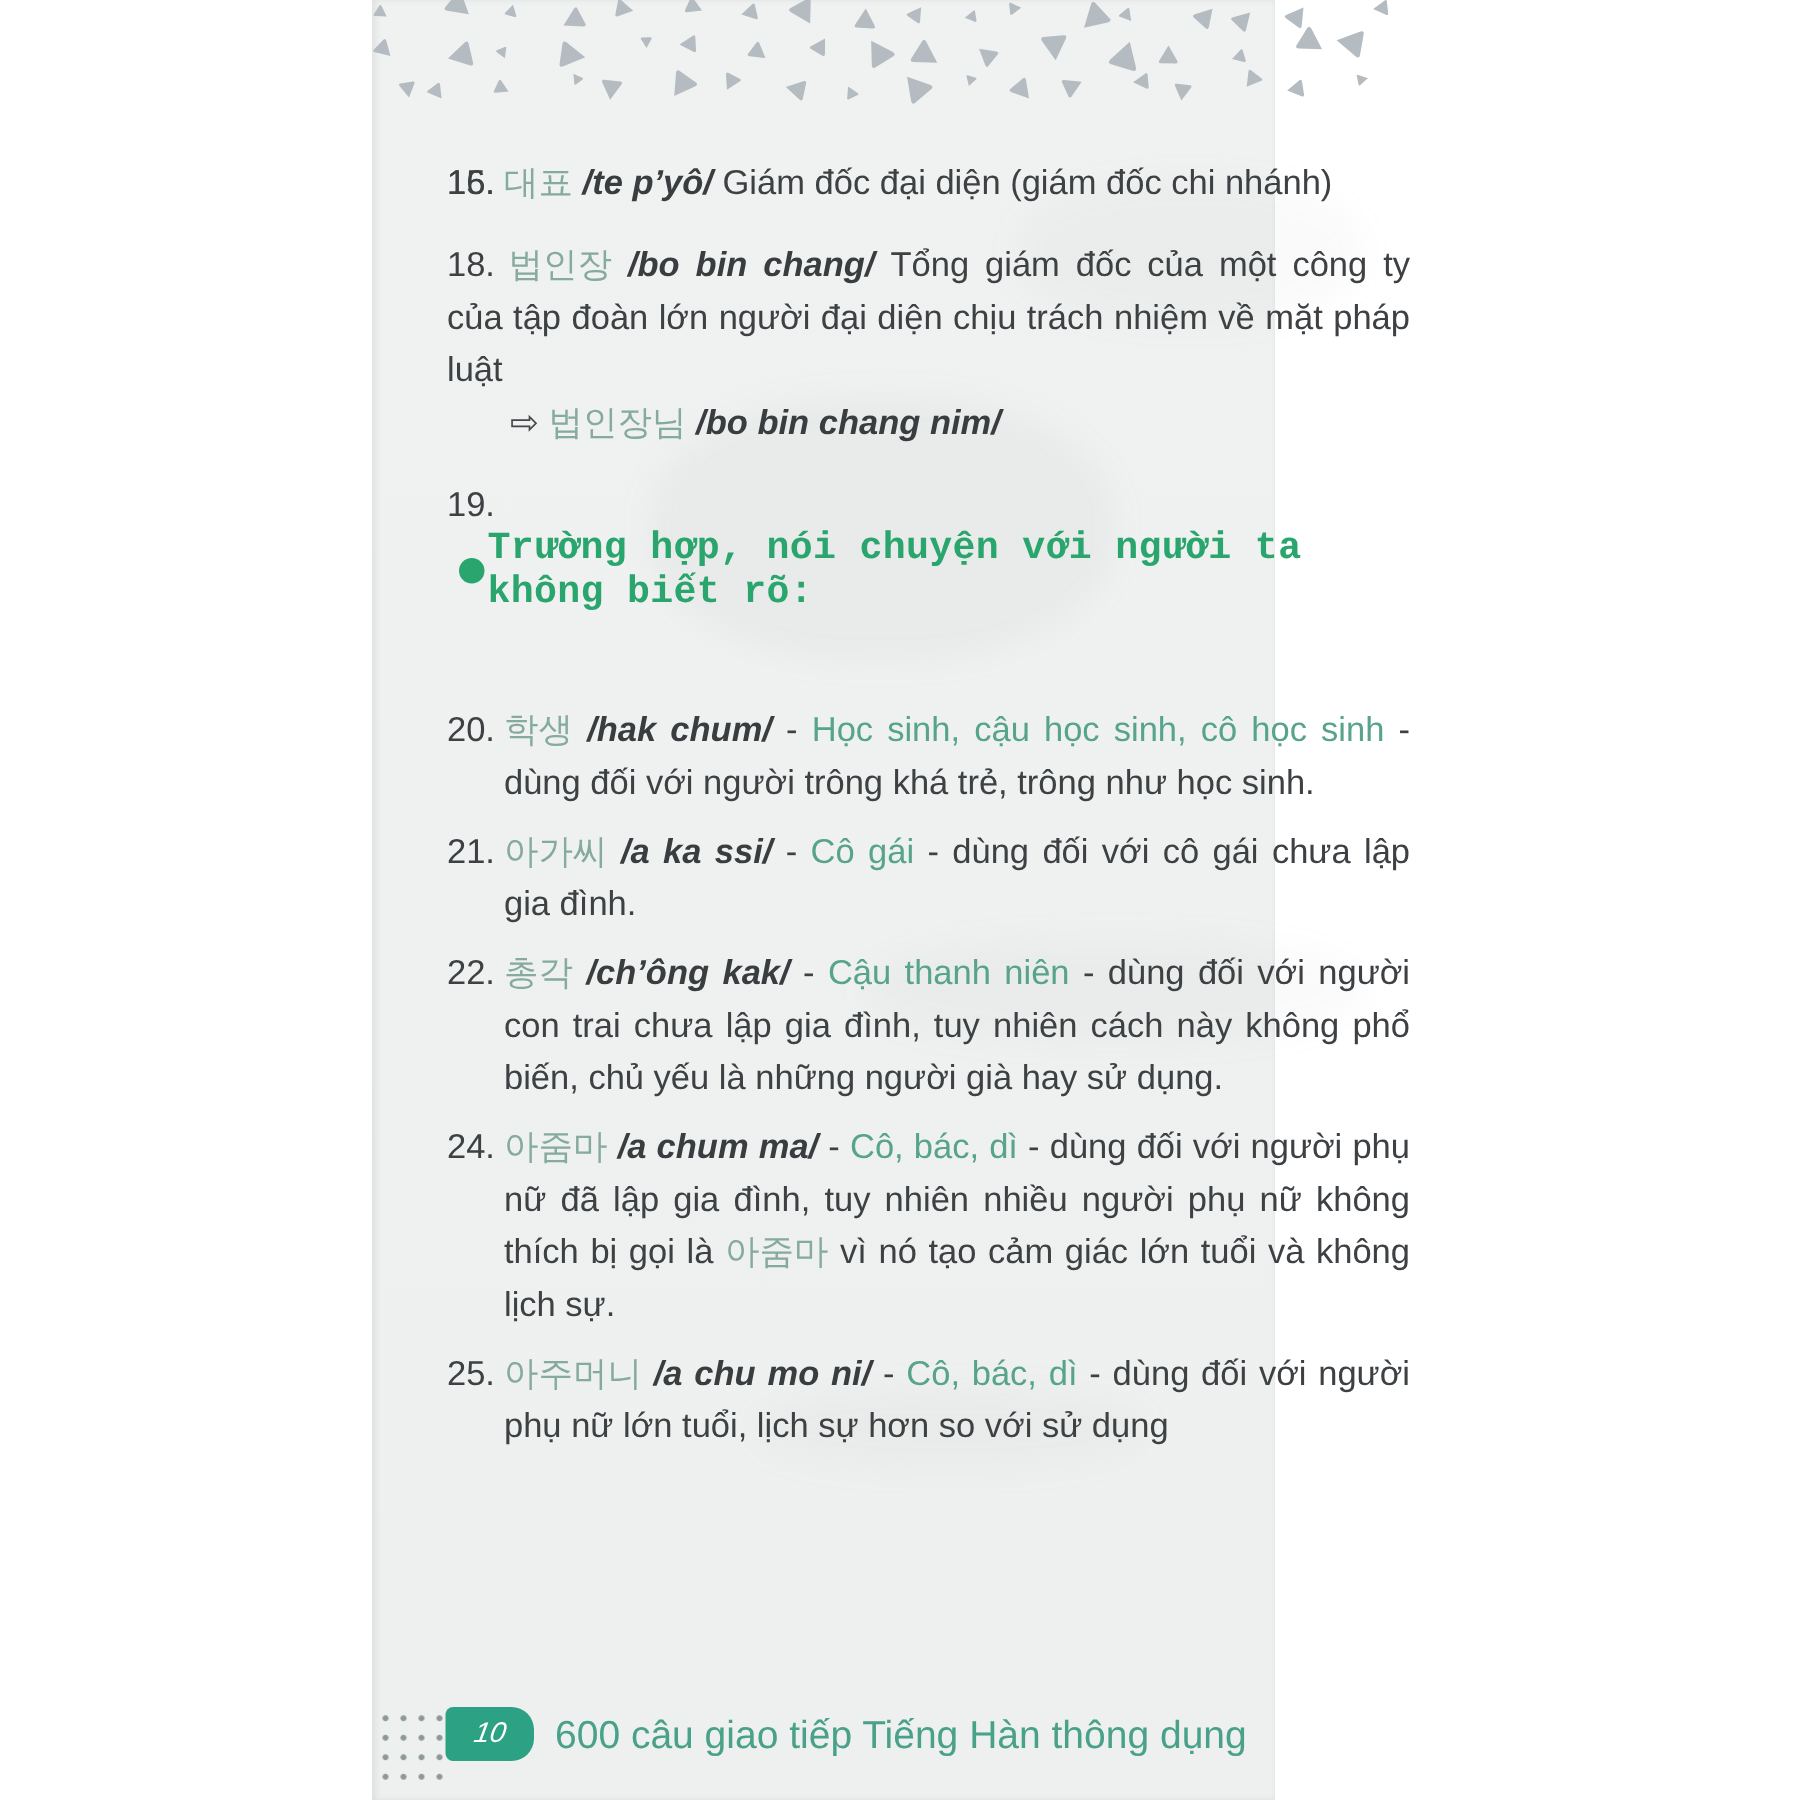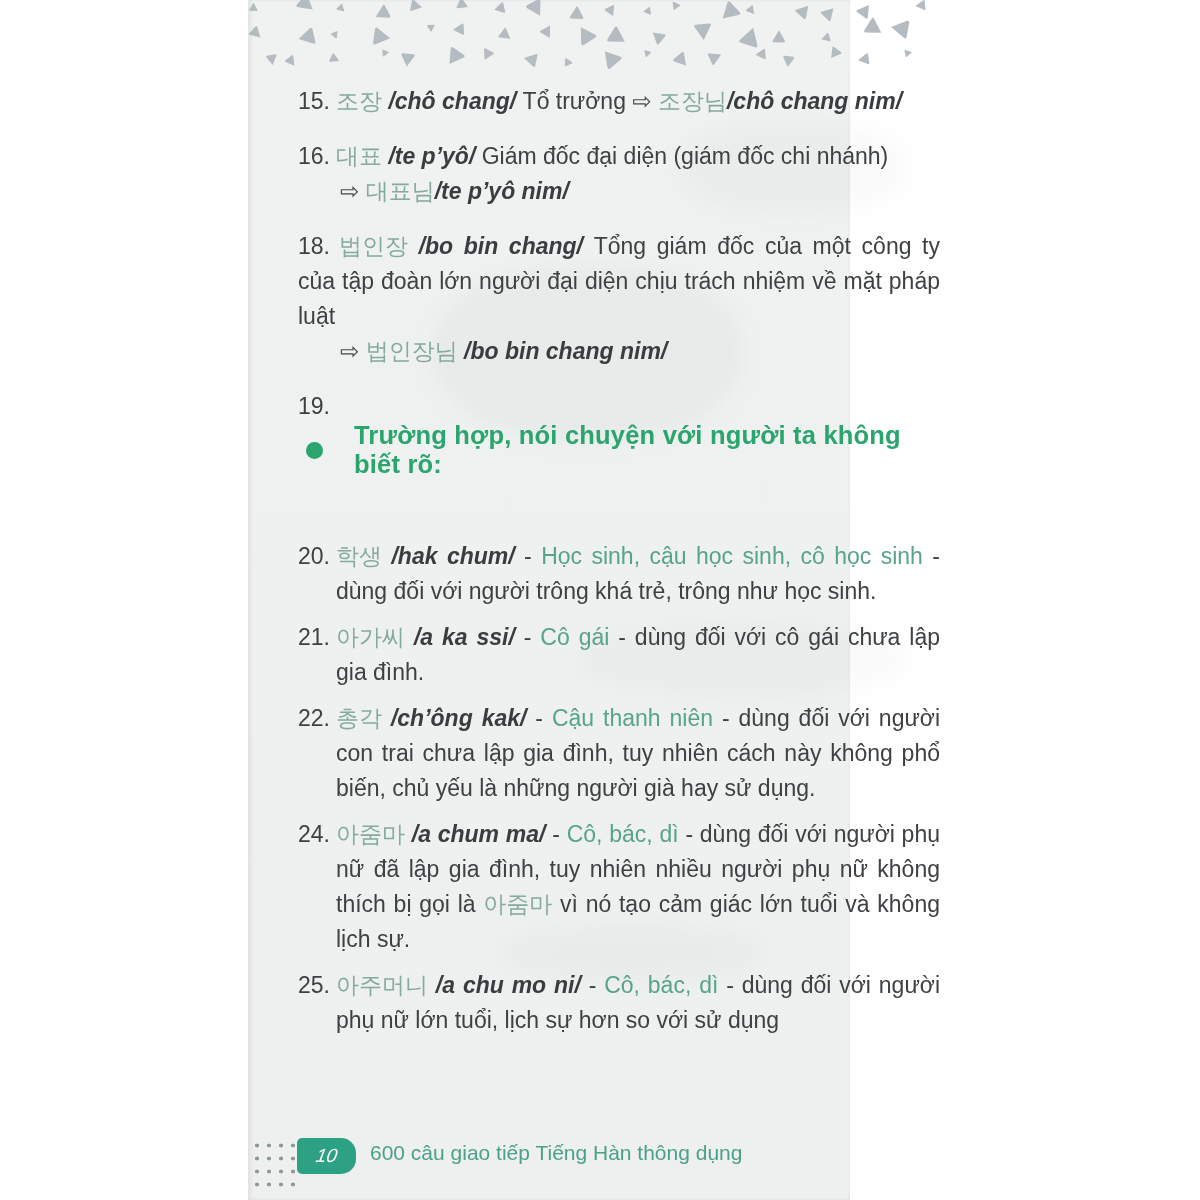--- a/index.html
+++ b/index.html
@@ -25,32 +25,32 @@
   .item.gap-lg{margin-bottom:20px;}
   .item.flush{padding-left:0;}
   .item.flush .num{position:static;margin-right:9px;}
   .extra{padding-left:4px;}
   .flush .extra{padding-left:42px;}
   .kr{color:var(--kr);}
   .ro{font-style:italic;font-weight:600;color:#3a3d40;}
   .vi{color:var(--body);}
   .grn{color:var(--grn);}
   .ar{color:#45484b;}
-  .section-header{display:flex;align-items:center;gap:31px;margin:52px 0 60px 8px;}
+  .section-header{display:flex;align-items:center;gap:2px;margin:52px 0 60px 8px;font-family:Liberation Mono, monospace;}
   .bullet{width:17px;height:17px;border-radius:50%;background:var(--accent);flex:0 0 auto;}
   .header-text{color:var(--accent);font-weight:bold;font-size:25.5px;letter-spacing:0.2px;}
   .footer{position:absolute;left:0;top:1132px;width:702px;height:64px;}
   .dots{position:absolute;left:3px;top:7px;width:47px;height:50px;
         background-image:radial-gradient(circle,#8e989a 1.7px,transparent 2.2px);
         background-size:12px 13px;}
   .badge{position:absolute;left:49px;top:6px;width:59px;height:36px;background:var(--badge);
          border-radius:5px 15px 15px 5px;color:#fff;display:flex;align-items:center;
          justify-content:center;font-size:19px;font-style:italic;}
   .badge span{transform:skewX(-10deg);}
-  .footer-title{position:absolute;left:122px;top:9px;font-size:21px;color:var(--ftext);}
+  .footer-title{position:absolute;left:122px;top:9px;font-size:26px;color:var(--ftext);}
 </style>
 </head>
 <body>
 
 <div class="page">
   <svg class="tri-band" id="tri-band" viewBox="0 0 702 72" xmlns="http://www.w3.org/2000/svg">
       <path d="M0,-8.5 L7.6,4.4 Q9,7 6.4,7 L-6.4,7 Q-9,7 -7.6,4.4 Z" fill="#b4bbc1" transform="translate(6.1,8.6) rotate(123) scale(0.52)"></path>
       <path d="M0,-8.5 L7.6,4.4 Q9,7 6.4,7 L-6.4,7 Q-9,7 -7.6,4.4 Z" fill="#b4bbc1" transform="translate(58.2,4.2) rotate(130) scale(0.98)"></path>
       <path d="M0,-8.5 L7.6,4.4 Q9,7 6.4,7 L-6.4,7 Q-9,7 -7.6,4.4 Z" fill="#b4bbc1" transform="translate(93.0,7.2) rotate(15) scale(0.49)"></path>
       <path d="M0,-8.5 L7.6,4.4 Q9,7 6.4,7 L-6.4,7 Q-9,7 -7.6,4.4 Z" fill="#b4bbc1" transform="translate(134.2,13.6) rotate(242) scale(0.87)"></path>
@@ -105,22 +105,22 @@
       <path d="M0,-8.5 L7.6,4.4 Q9,7 6.4,7 L-6.4,7 Q-9,7 -7.6,4.4 Z" fill="#b4bbc1" transform="translate(660.2,52.9) rotate(79) scale(0.45)"></path>
     </svg>
 
   <div class="blob b1"></div>
   <div class="blob b2"></div>
   <div class="blob b3"></div>
   <div class="blob b4"></div>
 
   <div class="content">
     <div id="list-a">
-        <div class="item gap-lg"><span class="num">15.</span><span><span class="kr">조장 </span><span class="ro">/chô chang/ </span><span class="vi">Tổ trưởng </span><span class="ar">⇨ </span><span class="kr">조장님</span><span class="ro">/chô chang nim/</span></span></div>
-        <div class="item gap-lg"><span class="num">16.</span><span><span class="kr">대표 </span><span class="ro">/te p’yô/ </span><span class="vi">Giám đốc đại diện (giám đốc chi nhánh)</span></span><div class="extra"><span class="ar">⇨ </span><span class="kr">대표님</span><span class="ro">/te p’yô nim/</span></div></div>
+        <div class="item gap-lg"><span class="num">15.</span></div>
+        <div class="item gap-lg"><span class="num">16.</span><span><span class="kr">대표 </span><span class="ro">/te p’yô/ </span><span class="vi">Giám đốc đại diện (giám đốc chi nhánh)</span></span></div>
         <div class="item flush gap-lg"><span class="num">18.</span><span><span class="kr">법인장 </span><span class="ro">/bo bin chang/ </span><span class="vi">Tổng giám đốc của một công ty của tập đoàn lớn người đại diện chịu trách nhiệm về mặt pháp luật</span></span><div class="extra"><span class="ar">⇨ </span><span class="kr">법인장님 </span><span class="ro">/bo bin chang nim/</span></div></div>
         <div class="item"><span class="num">19.</span></div>
       </div>
 
     <div class="section-header">
       <div class="bullet"></div>
       <div class="header-text">Trường hợp, nói chuyện với người ta không biết rõ:</div>
     </div>
 
     <div id="list-b">

